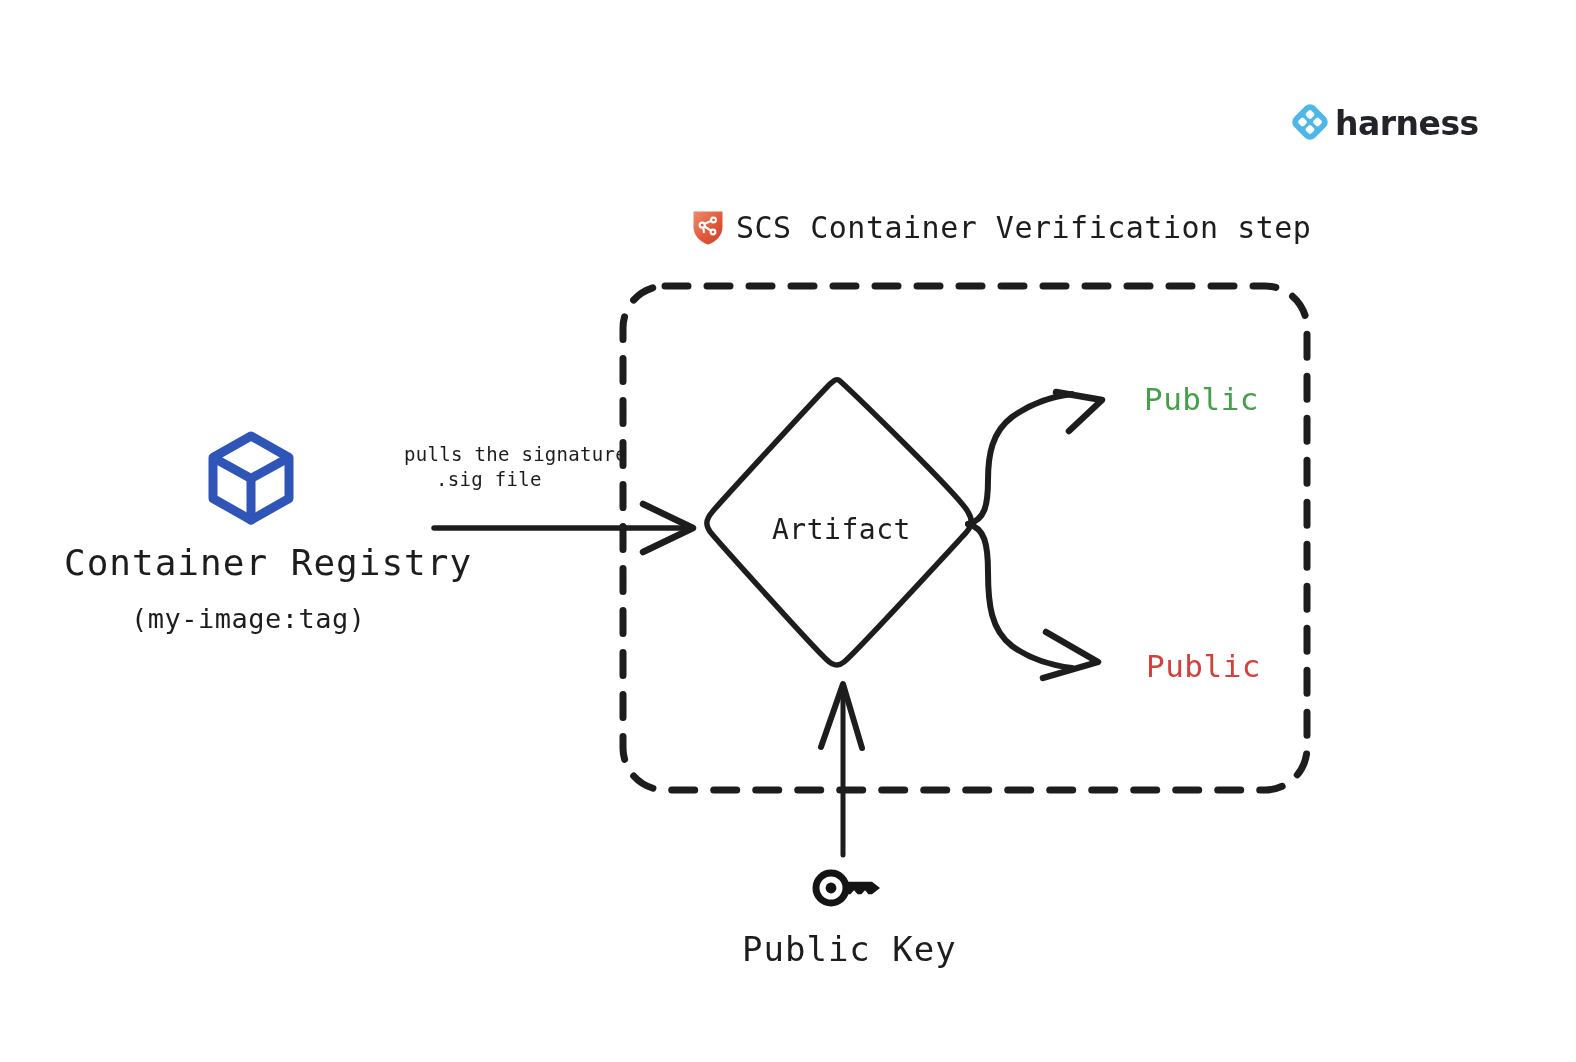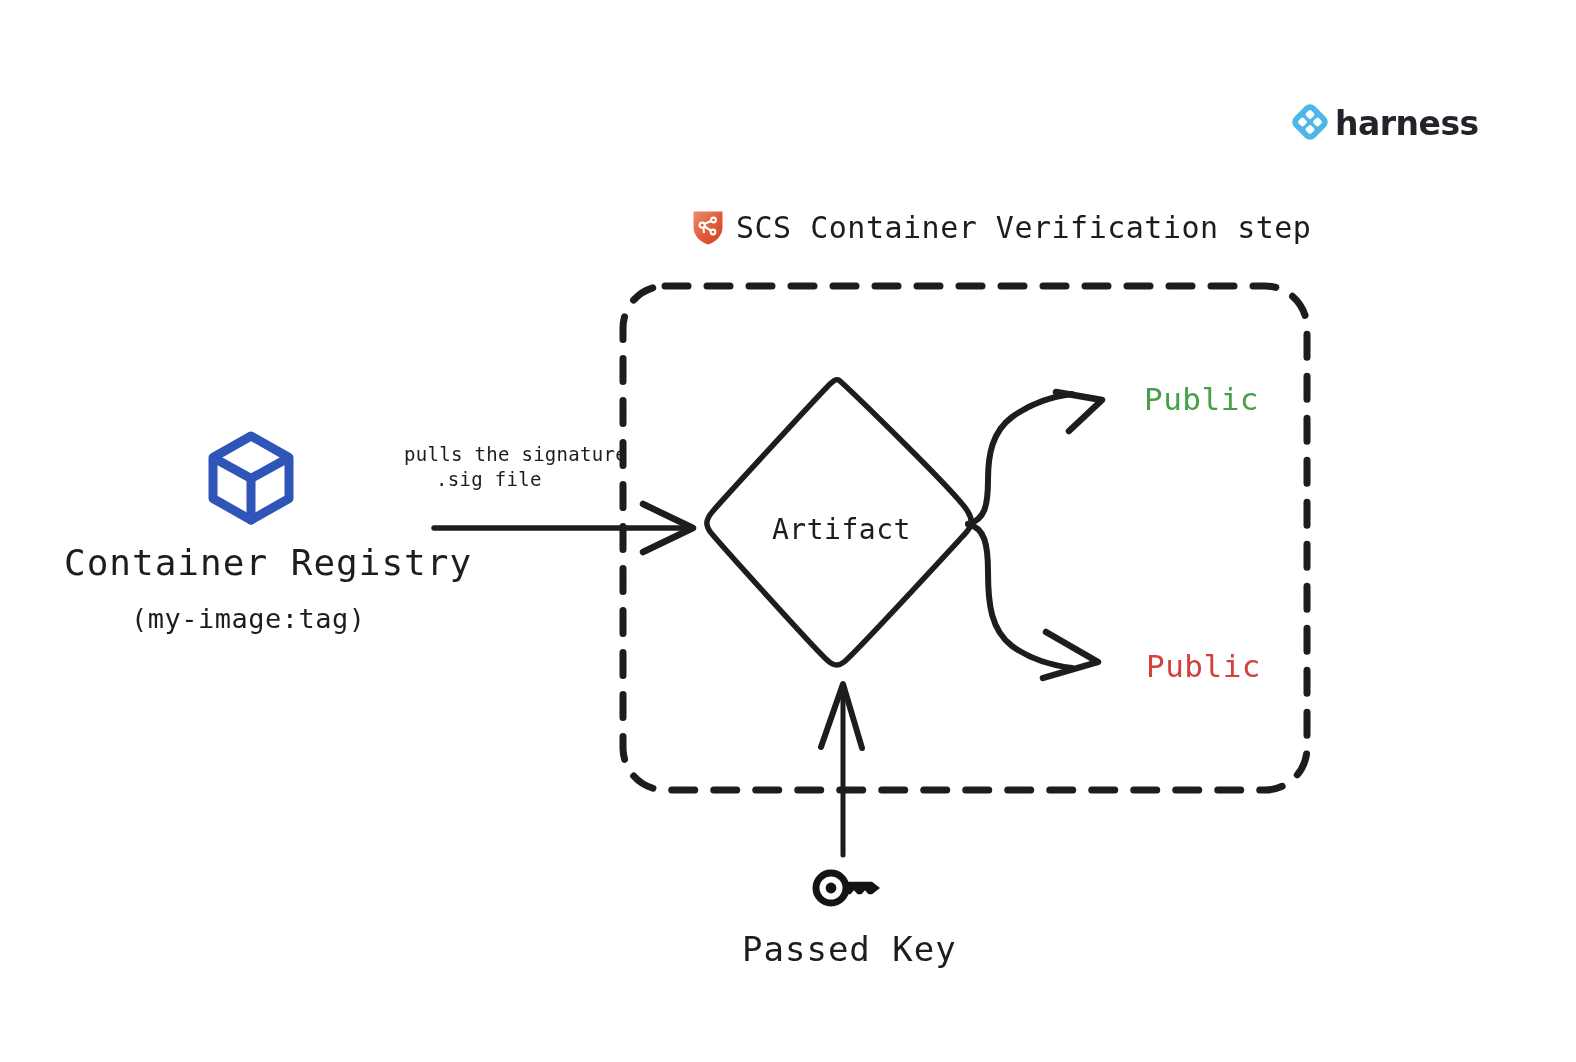--- a/index.html
+++ b/index.html
@@ -234,15 +234,15 @@
   <div class="lbl" id="diamond-line-1">Artifact</div>
 
   <div class="lbl" id="passed-label">Public</div>
   <div class="lbl" id="failed-label">Public</div>
 
   <svg id="key-icon" width="72" height="44" viewBox="0 0 72 44">
     <circle cx="19" cy="22" r="15" fill="none" stroke="#141414" stroke-width="7"></circle>
     <circle cx="19" cy="22" r="5.4" fill="#141414"></circle>
     <path d="M33 15.8 H60 L68 22 L60 28.2 H56.5 L53 24.3 L49.4 28.2 H45.6 L42 24.3 L38.4 28.2 H33 Z" fill="#141414"></path>
   </svg>
-  <div class="lbl" id="public-key-label">Passed Key</div>
+  <div class="lbl" id="public-key-label">Public Key</div>
 
 </div>
 
 </body></html>

